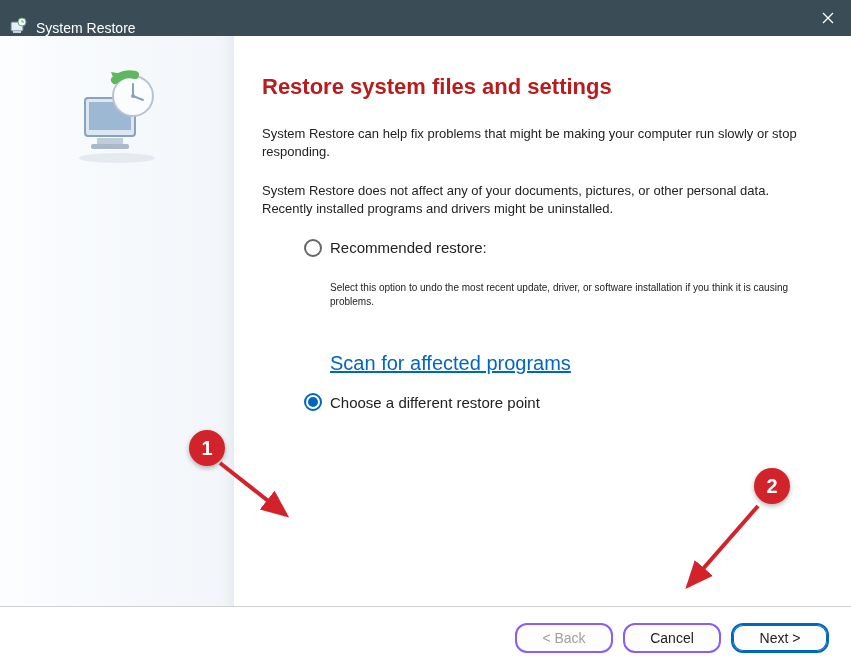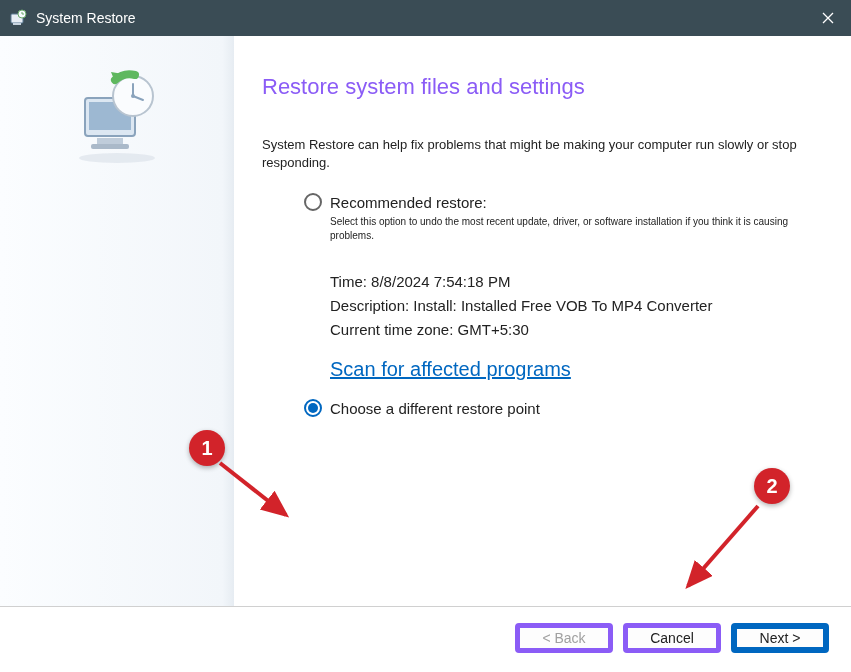--- a/index.html
+++ b/index.html
@@ -1,38 +1,38 @@
 <!DOCTYPE html>
 <html><head>
 <meta charset="utf-8">
 <style>
 html,body{margin:0;padding:0;font-family:"Segoe UI",Arial,sans-serif}
 body{width:851px;height:672px;background:#fff;position:relative;overflow:hidden}
-.titlebar{height:36px;background:#3a4c55;color:#fff;display:flex;align-items:center;padding:0 0 0 8px;position:relative}
+.titlebar{height:36px;background:#3a4c55;color:#fff;display:flex;align-items:flex-end;padding:0 0 0 8px;position:relative}
 .titlebar .tbicon{width:20px;height:20px;margin-right:8px;display:flex;align-items:center;justify-content:center}
 .titlebar .title{font-size:14px}
 .titlebar .close{position:absolute;right:0;top:0;width:46px;height:36px;display:flex;align-items:center;justify-content:center;font-size:15px;cursor:pointer}
 .body{display:flex;height:570px;background:#fff}
 .side{width:234px;background:linear-gradient(90deg,#fbfdff 0%,#f2f6fa 95%,#e6ecf2 100%);padding-top:30px;display:flex;justify-content:center;align-items:flex-start}
 .sideicon{width:100px;height:100px}
 .main{flex:1;padding:38px 50px 0 28px}
-.h1{font-size:22px;color:#8b5cf6;font-weight:400;margin-bottom:36px}
+.h1{font-size:22px;color:#b91c1c;font-weight:700;margin-bottom:25px}
 .para{font-size:13px;color:#222;line-height:1.35;margin-bottom:22px}
 .choices{margin-left:42px;margin-top:6px}
-.optrow{display:flex;align-items:center;margin-bottom:4px}
+.optrow{display:flex;margin-bottom:24px}
 .radio{width:18px;height:18px;border-radius:50%;border:2px solid #666;margin-right:8px;flex:0 0 18px;box-sizing:border-box;cursor:pointer}
 .radio.checked{border-color:#0067c0;position:relative}
 .radio.checked::after{content:"";width:10px;height:10px;background:#0067c0;border-radius:50%;position:absolute;top:2px;left:2px}
 .optlabel{font-size:15px;color:#222}
 .det{margin-left:26px;font-size:10px;color:#222;line-height:1.35;margin-bottom:28px}
 .info{margin-left:26px;font-size:15px;color:#222;line-height:1.6}
 .link{color:#0067c0;text-decoration:underline;cursor:pointer;font-size:20px;display:inline-block;margin-top:16px;margin-left:26px;margin-bottom:18px}
 .optrow2{display:flex;align-items:flex-end;margin-top:0;margin-left:0}
 .footer{height:62px;border-top:1px solid #d0d0d0;display:flex;align-items:center;justify-content:flex-end;padding-right:22px;gap:10px}
-.btn{min-width:98px;height:30px;background:#fdfdfd;border:5px solid #8b5cf6;border-radius:4px;font-size:14px;color:#222;cursor:pointer;padding:0 8px}
+.btn{min-width:98px;height:30px;background:#fdfdfd;border:2px solid #8b5cf6;border-radius:12px;font-size:14px;color:#222;cursor:pointer;padding:0 8px}
 .btn.disabled{color:#a0a0a0;cursor:default}
 .btn.primary{border-color:#0067c0;box-shadow:0 0 0 1px #0067c0 inset}
 
 .badge{position:absolute;width:36px;height:36px;background:#d2232a;border-radius:50%;color:#fff;font-weight:bold;font-size:20px;display:flex;align-items:center;justify-content:center;box-shadow:0 2px 5px rgba(0,0,0,.3)}
 .arrow{position:absolute;pointer-events:none}
 </style>
 </head>
 <body>
 
 <div class="titlebar">
@@ -66,33 +66,29 @@
         <path d="M66 18 L66 30 L76 34" stroke="#8aa3bc" stroke-width="2" fill="none" stroke-linecap="round"></path>
         <path d="M48 14 A22 22 0 0 1 68 9" stroke="#5fb85f" stroke-width="8" fill="none" stroke-linecap="round"></path>
         <path d="M44 6 L48 16 L56 8 Z" fill="#5fb85f"></path>
       </svg>
     </span>
   </div>
 
   <div class="main">
     <div class="h1">Restore system files and settings</div>
     <div class="para">System Restore can help fix problems that might be making your computer run slowly or stop responding.</div>
+    <div class="para">System Restore does not affect any of your documents, pictures, or other personal data. Recently installed programs and drivers might be uninstalled.</div>
 
     <div class="choices">
       <div class="optrow">
         <span class="radio"></span>
         <span class="optlabel">Recommended restore:</span>
       </div>
       <div class="det">Select this option to undo the most recent update, driver, or software installation if you think it is causing problems.</div>
 
-      <div class="info">
-        <div>Time: 8/8/2024 7:54:18 PM</div>
-        <div>Description: Install: Installed Free VOB To MP4 Converter</div>
-        <div>Current time zone: GMT+5:30</div>
-      </div>
 
       <a class="link">Scan for affected programs</a>
 
       <div class="optrow2">
         <span class="radio checked"></span>
         <span class="optlabel">Choose a different restore point</span>
       </div>
     </div>
   </div>
 </div>

